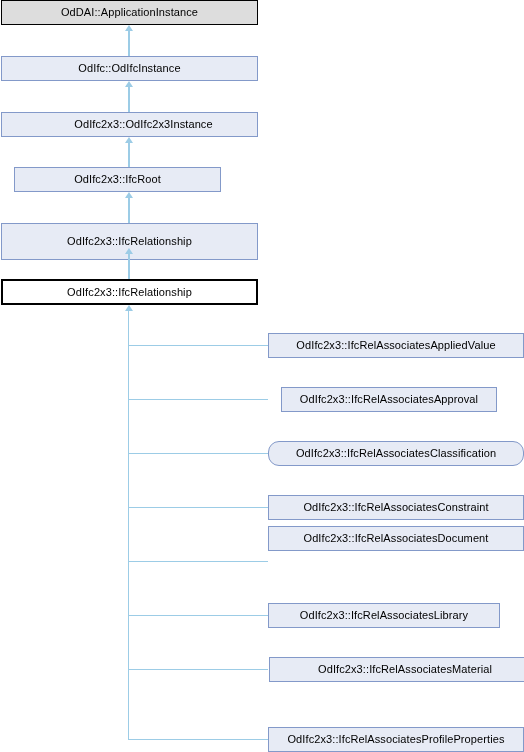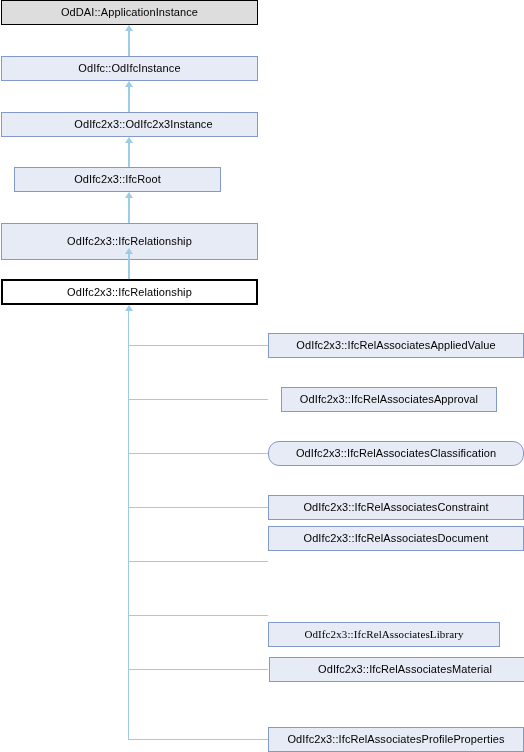--- a/index.html
+++ b/index.html
@@ -134,21 +134,21 @@
   </div>
 
   <div class="node inherit" style="left:268px; top:495px; width:256px; height:25px;">
     <span>OdIfc2x3::IfcRelAssociatesConstraint</span>
   </div>
 
   <div class="node inherit" style="left:268px; top:526px; width:256px; height:25px;">
     <span>OdIfc2x3::IfcRelAssociatesDocument</span>
   </div>
 
-  <div class="node inherit" style="left:268px; top:622px; width:232px; height:25px;font-family:Liberation Serif, serif;">
+  <div class="node inherit" style="left:268px; top:603px; width:232px; height:25px;">
     <span>OdIfc2x3::IfcRelAssociatesLibrary</span>
   </div>
 
   <div class="node inherit" style="left:269px; top:657px; width:272px; height:25px;">
     <span>OdIfc2x3::IfcRelAssociatesMaterial</span>
   </div>
 
   <div class="node inherit" style="left:268px; top:727px; width:256px; height:25px;text-align:center;">
     <span>OdIfc2x3::IfcRelAssociatesProfileProperties</span>
   </div>

